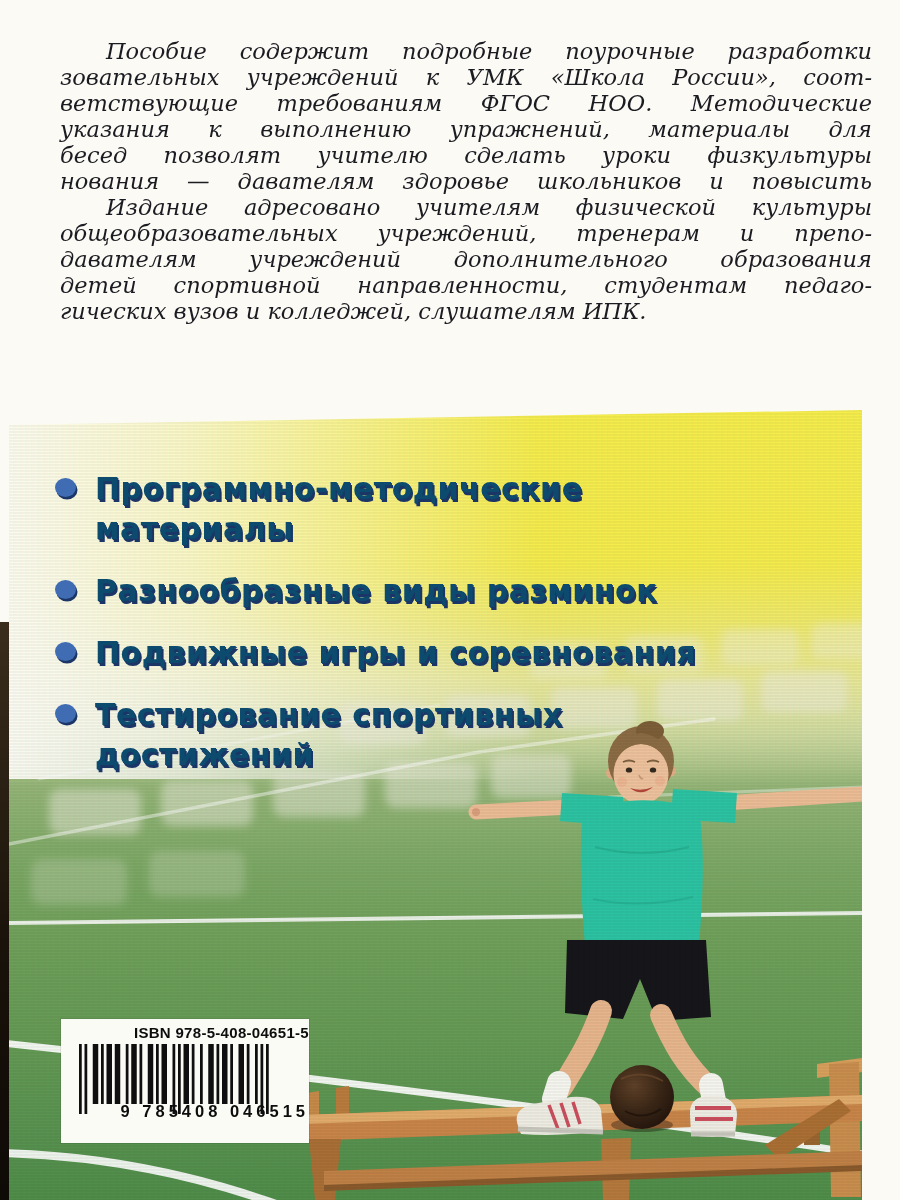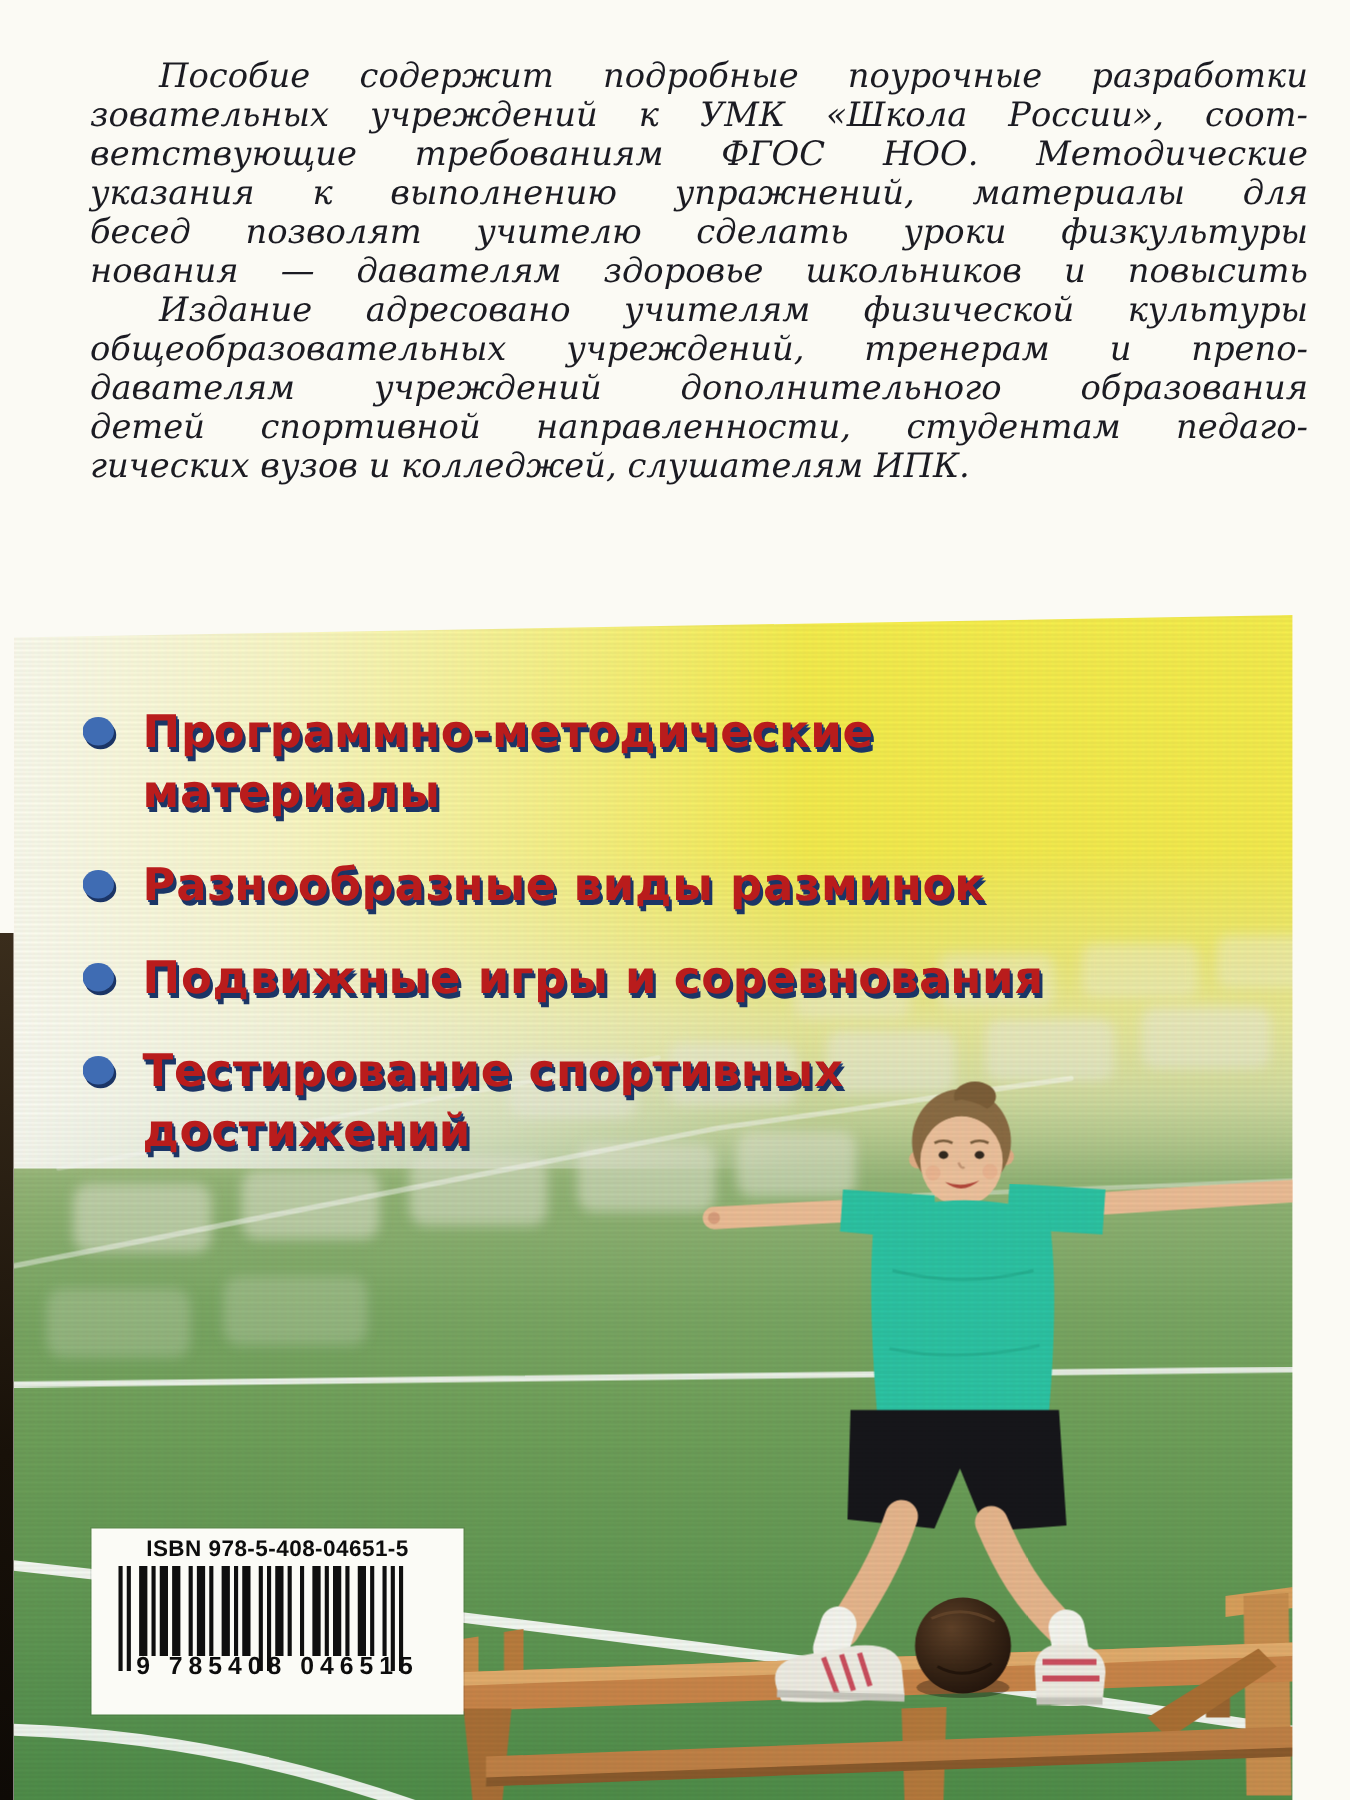--- a/index.html
+++ b/index.html
@@ -31,31 +31,31 @@
       repeating-linear-gradient(90deg,rgba(255,80,80,.02) 0 2px,rgba(80,255,120,.02) 2px 4px,rgba(90,90,255,.02) 4px 6px);
     mix-blend-mode:multiply;opacity:.8;}
   .photo-svg{position:absolute;inset:0;width:853px;height:793px;}
 
   
   .features{position:absolute;left:46px;top:62px;}
   .feat{display:flex;gap:19px;margin-bottom:22px;}
   .dot{width:21px;height:19px;border-radius:50%;background:#3f6cb3;
     box-shadow:1.5px 2.5px 0 #1b3566;margin-top:9px;flex:0 0 auto;}
   .feat-text{font-family:"DejaVu Sans",sans-serif;font-weight:bold;font-size:30px;
-    line-height:40px;color:#b91c1c;letter-spacing:.5px;
+    line-height:40px;color:#0c4a6e;letter-spacing:.5px;
     text-shadow:2px 3px 0 #1b3566,1px 1px 0 #24407a;}
 
   
   .barcode{position:absolute;left:52px;top:612px;width:248px;height:124px;background:#fbfbf6;
     box-shadow:0 0 0 1px rgba(0,0,0,.08);}
   .isbn{font-family:"Liberation Sans",sans-serif;font-weight:bold;font-size:15px;
-    color:#0d0d0d;text-align:center;padding-top:5px;letter-spacing:.3px;}
+    color:#0d0d0d;text-align:right;padding-top:5px;letter-spacing:.3px;}
   .bars{display:block;margin:3px auto 0;}
   .digits{font-family:"Liberation Sans",sans-serif;font-weight:bold;font-size:16.5px;
-    color:#0d0d0d;text-align:center;letter-spacing:4px;margin-top:-16px;position:relative;}
+    color:#0d0d0d;text-align:right;letter-spacing:4px;margin-top:-16px;position:relative;}
 
   .edge-left{position:absolute;left:0;top:622px;width:9px;height:578px;
     background:linear-gradient(180deg,#3a2d1c,#181109 60%,#0e0a06);}
 </style>
 </head>
 <body>
 
 <div class="page">
 
   <div class="annotation">

